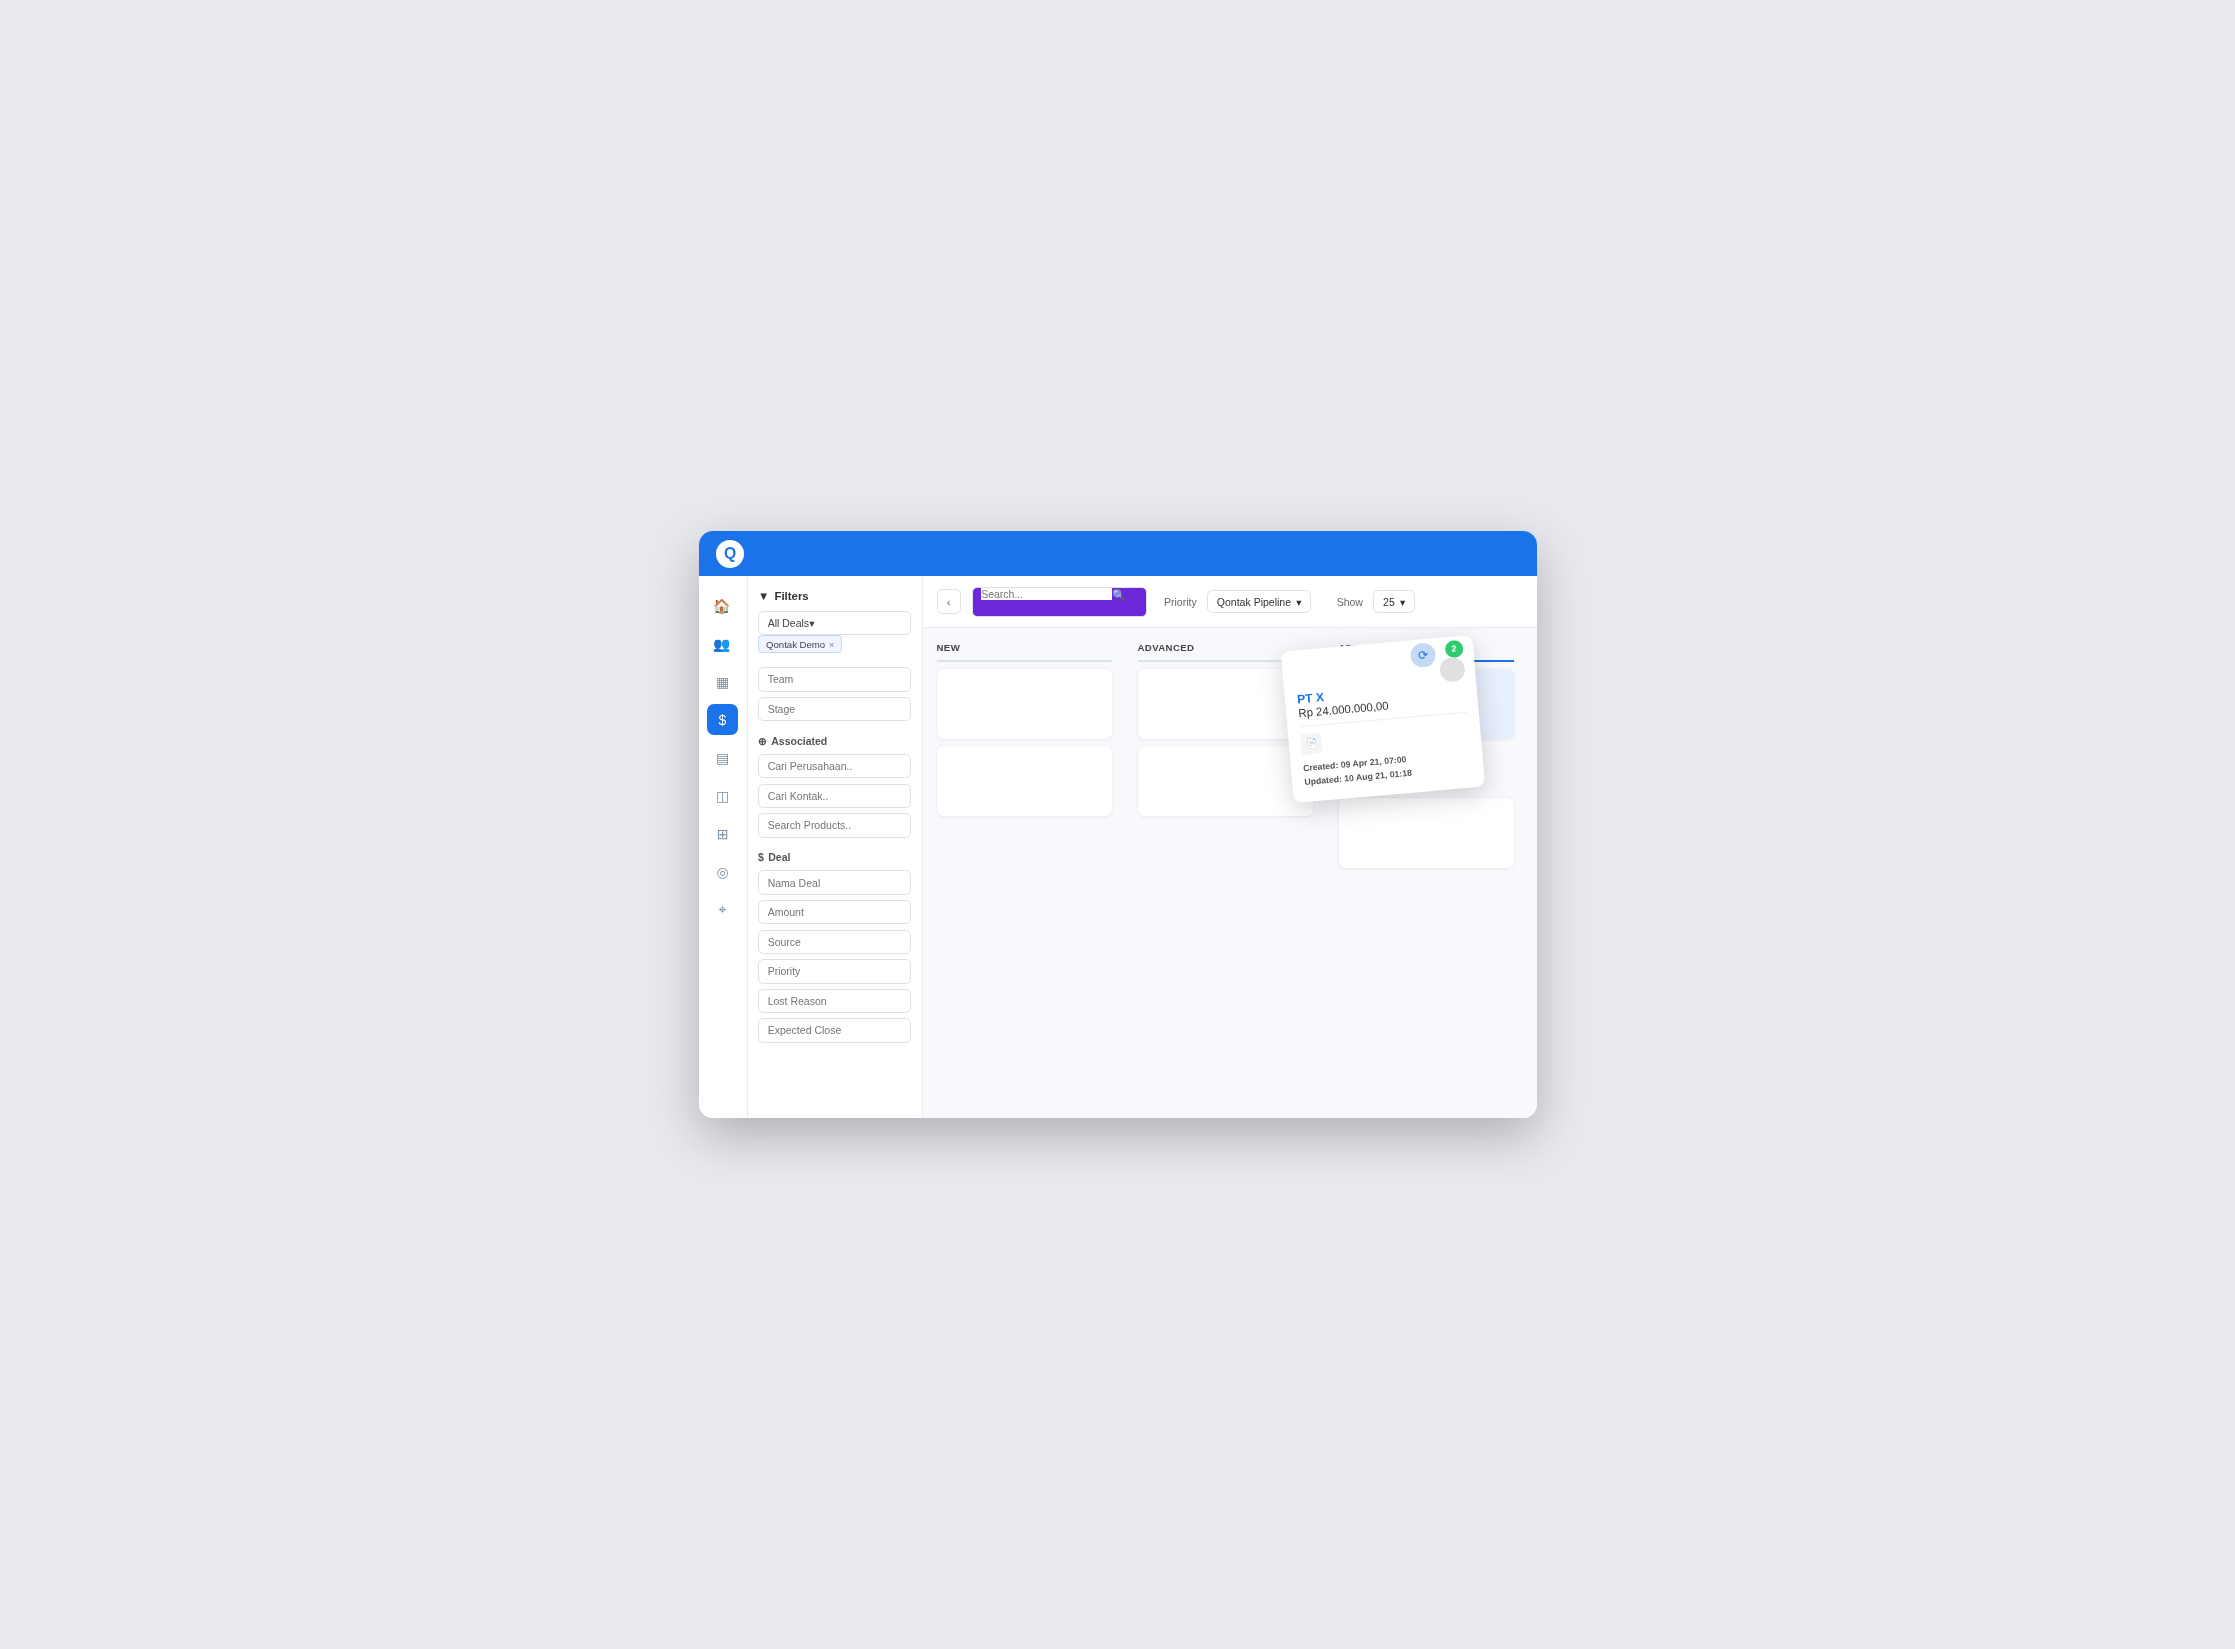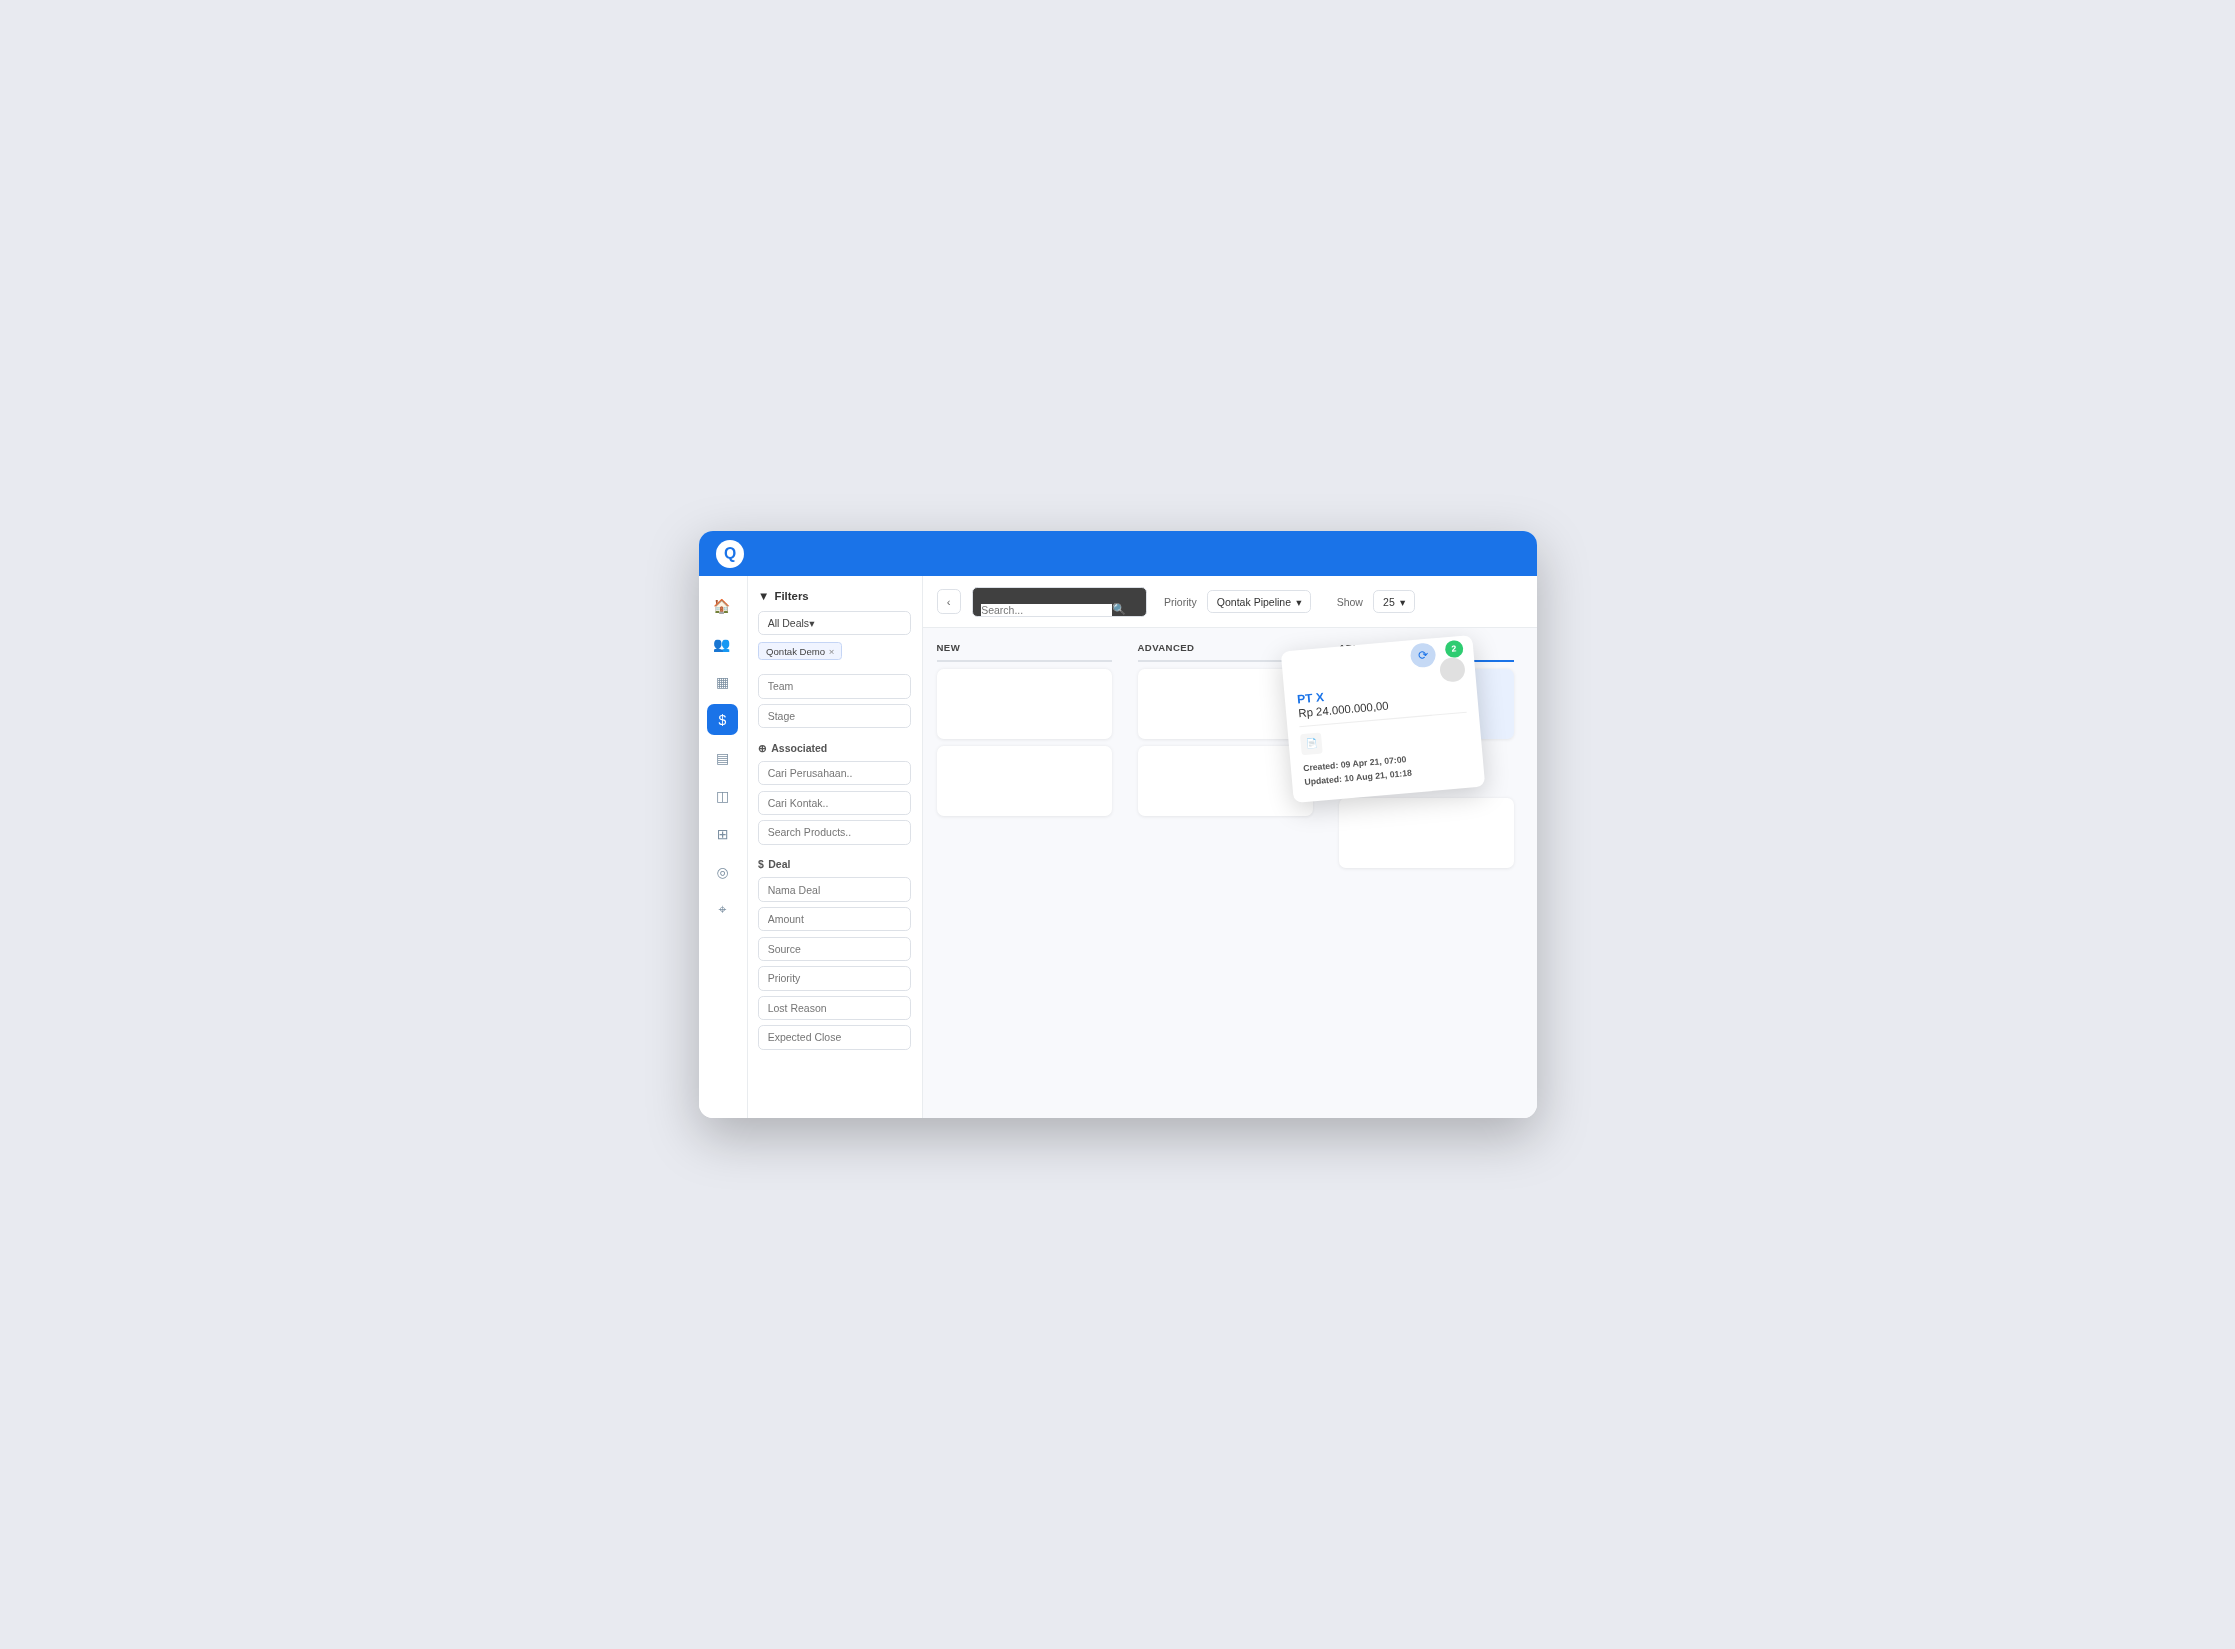--- a/index.html
+++ b/index.html
@@ -87,21 +87,21 @@
     }
     .filter-dropdown {
       width: 100%;
       border: 0.9px solid #dde1e7;
       border-radius: 5.2px;
       padding: 5.2px 8.7px;
       font-size: 10.5px;
       color: #444;
       display: flex;
       align-items: center;
-      margin-bottom: 7px;
+      margin-bottom: 0;
       cursor: pointer;
     }
     .filter-tag {
       background: #f0f4ff;
       border: 0.9px solid #c5d5f5;
       border-radius: 3.5px;
       padding: 2.6px 7px;
       font-size: 9.6px;
       color: #444;
       display: inline-flex;
@@ -151,26 +151,26 @@
       border-radius: 5.2px;
       display: flex;
       align-items: center;
       justify-content: center;
       cursor: pointer;
       color: #666;
       font-size: 11.4px;
     }
     .search-box {
       display: flex;
-      align-items: flex-end;
+      align-items: flex-start;
       border: 0.9px solid #dde1e7;
       border-radius: 5.2px;
       padding: 0 8.7px;
       height: 30px;
-      background: #404040;
+      background: #6d28d9;
       flex: 0 0 175px;
     }
     .search-box input {
       border: none;
       outline: none;
       font-size: 10.5px;
       color: #999;
       width: 131px;
     }
     .search-box .search-icon { color: #aaa; font-size: 11.4px; }

